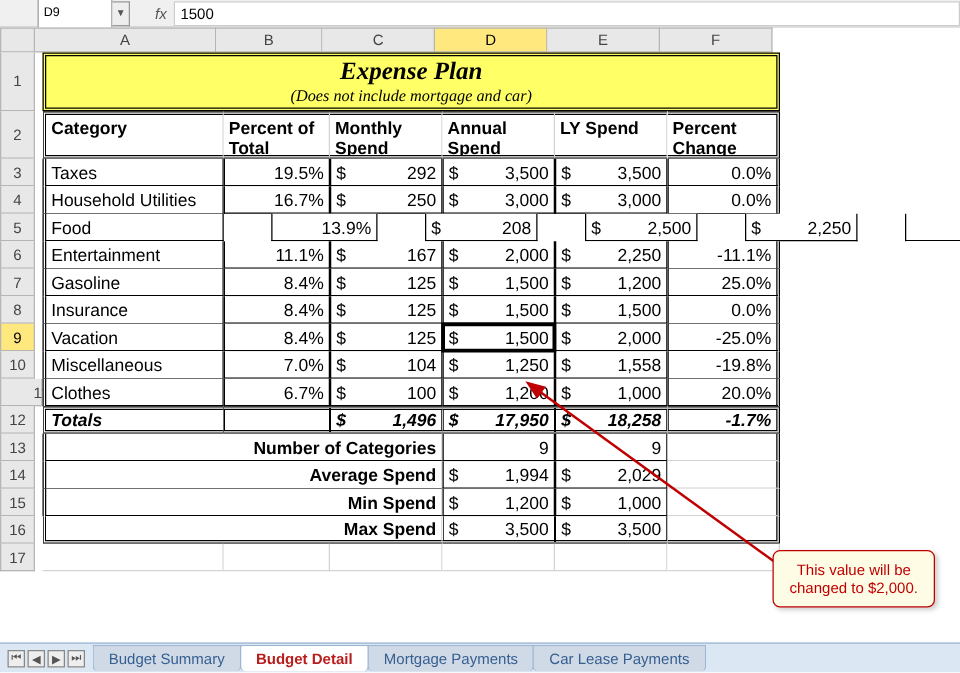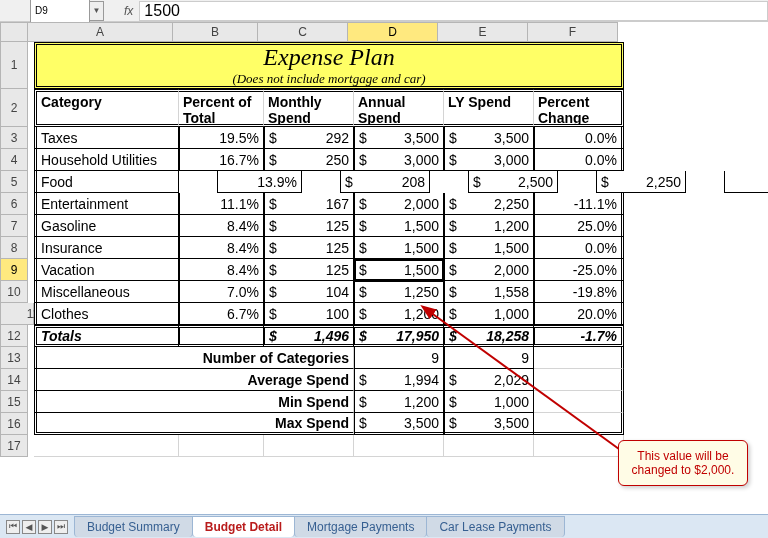--- a/index.html
+++ b/index.html
@@ -2,40 +2,40 @@
 <html><head>
 <meta charset="utf-8">
 <style>
 * { box-sizing: border-box; margin: 0; padding: 0; }
 body { font-family: Arial, sans-serif; font-size: 13px; background: #fff; width: 768px; height: 538px; overflow: hidden; position: relative; }
 
 .namebox-row { display: flex; align-items: center; height: 22px; border-bottom: 1px solid #ccc; background: #f0f0f0; }
 .namebox { width: 60px; height: 20px; margin-left: 30px; border: 1px solid #999; background: #fff; padding: 16px 4px; font-size: 10px; display: flex; align-items: center; }
 .namebox-arrow { width: 14px; height: 20px; background:#eee; border:1px solid #999; border-left:none; display:flex;align-items:center;justify-content:center;font-size:8px;color:#555;}
 .fx-label { font-style: italic; font-size: 12px; color: #555; margin: 0 6px 0 20px; }
-.formula-bar { flex: 1; height: 20px; border: 1px solid #ccc; background: #fff; padding: 0 4px; font-size: 16px; display: flex; align-items: center; }
+.formula-bar { flex: 1; height: 20px; border: 1px solid #ccc; background: #fff; padding: 0 4px; font-size: 12px; display: flex; align-items: center; }
 
 .grid-wrap { position: relative; display: flex; height: 492px; }
 .corner { width: 28px; height: 20px; background: #e8e8e8; border: 1px solid #b5b5b5; }
 .col-headers { display: flex; }
 .col-head { height: 20px; background: #e8e8e8; border: 1px solid #b5b5b5; border-left: none; text-align: center; font-size: 12px; color: #444; display:flex;align-items:center;justify-content:center; }
 .col-head.active { background: #ffe97f; color:#000; }
 .row-headers { display: flex; flex-direction: column; }
 .row-head { width: 28px; background: #e8e8e8; border: 1px solid #b5b5b5; border-top: none; text-align: center; font-size: 12px; color: #444; display:flex;align-items:center;justify-content:center; }
 .row-head.active { background: #ffe97f; color:#000;}
 
 .cells { position: relative; }
 .crow { display: flex; }
 .cell { border-right: 1px solid #d4d4d4; border-bottom: 1px solid #d4d4d4; padding: 0 4px; display: flex; align-items: center; font-size: 14px; background:#fff; overflow:hidden; white-space:nowrap; }
 
 .wA{width:145px;} .wB{width:85px;} .wC{width:90px;} .wD{width:90px;} .wE{width:90px;} .wF{width:90px;}
 .h1{height:47px;} .h2{height:38px;} .hN{height:22px;}
 
 .title-cell { background: #ffff66; justify-content: center; text-align:center; font-family: 'Times New Roman', serif; flex-direction:column; }
-.title-cell .t1 { font-weight: normal; font-style: italic; font-size: 24px; }
+.title-cell .t1 { font-weight: bold; font-style: italic; font-size: 20px; }
 .title-cell .t2 { font-style: italic; font-size: 13px; }
 
 .hdr { background:#fff; font-weight:bold; align-items:flex-start; padding-top:2px; white-space:normal; line-height:1.15; }
 .dborder { border-top: 3px double #000 !important; border-bottom: 3px double #000 !important; }
 .dborder-l { border-left: 3px double #000; }
 .dborder-r { border-right: 3px double #000 !important; }
 .tbord { border-left:1px solid #000; border-right:1px solid #000; border-bottom:1px solid #000; }
 .tbord-first { border-left: 3px double #000; }
 .tbord-last { border-right: 3px double #000 !important; }
 .tnum { justify-content: flex-end; }

